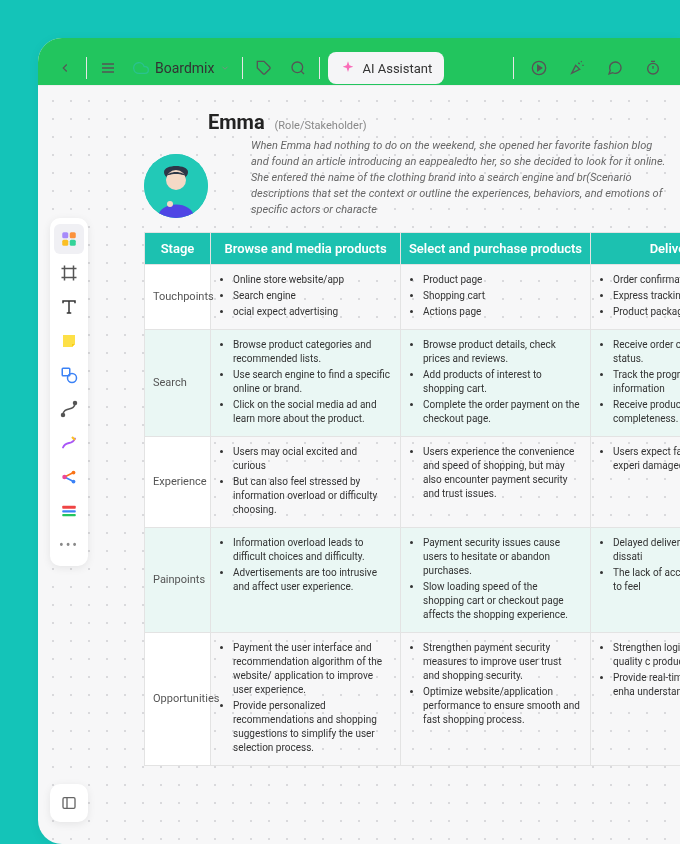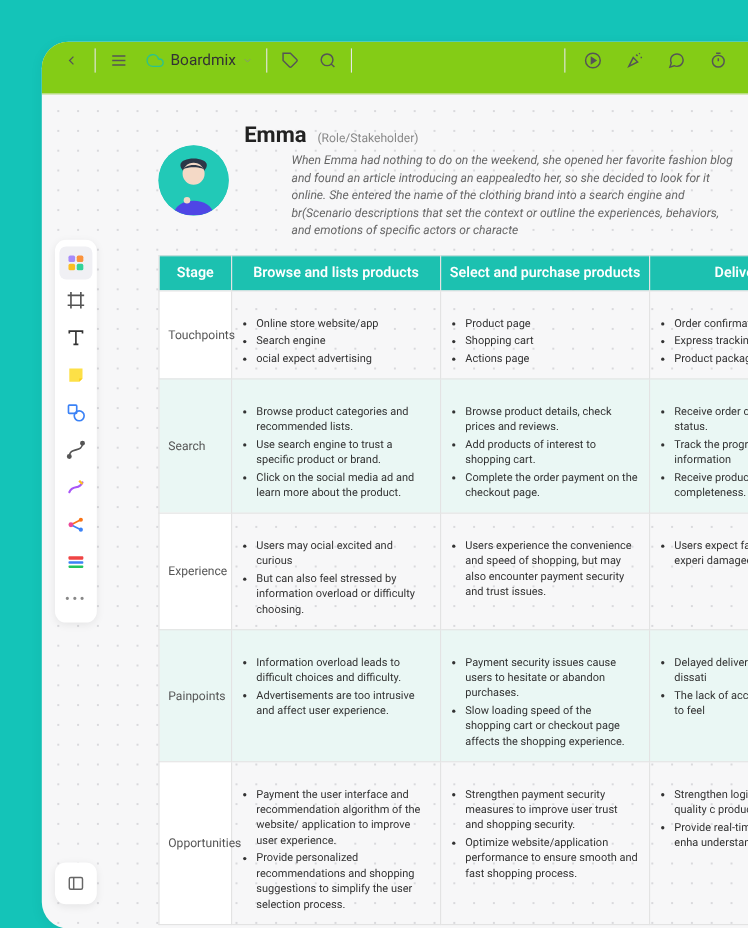--- a/index.html
+++ b/index.html
@@ -17,23 +17,23 @@
       left: 38px;
       right: 0;
       bottom: 0;
       background: #f7f7f8;
       border-radius: 24px 0 0 24px;
       overflow: hidden;
       box-shadow: 0 2px 12px rgba(0,0,0,0.05);
     }
     .topbar {
       height: 48px;
-      background: #84cc16;
+      background: #22c55e;
       display: flex;
-      align-items: flex-start;
+      align-items: flex-end;
       padding: 0 10px;
       gap: 4px;
       border-bottom: 1px solid #eee;
       position: relative;
     }
     .topbar-left { display: flex; align-items: center; gap: 0; }
     .topbar-right { display: flex; align-items: center; gap: 4px; margin-left: auto; }
     .tbtn {
       width: 34px; height: 34px;
       display: flex; align-items: center; justify-content: center;
@@ -97,21 +97,21 @@
     }
     .side-item.active { background: #f0f0f4; }
     .side-more { letter-spacing: 2px; color: #888; font-size: 14px; }
 
     .content {
       position: absolute;
       left: 106px; top: 24px; right: 0;
       padding-right: 0;
     }
     .persona {
-      display: flex; gap: 14px; align-items: center;
+      display: flex; align-items: flex-end;
     }
     .avatar {
       width: 64px; height: 64px; border-radius: 50%;
       background: #1fc6b4;
       position: relative;
       flex-shrink: 0;
       overflow: hidden;
     }
     .avatar svg { width: 100%; height: 100%; }
     .persona-text { flex: 1; padding-right: 12px; }
@@ -149,21 +149,21 @@
       padding: 8px;
       width: 66px;
       font-size: 11px;
       vertical-align: middle;
     }
     .jmap tbody tr:nth-child(even) td,
     .jmap tbody tr:nth-child(even) th { background: #eaf7f4; }
     .jmap tbody td {
       padding: 8px 10px 8px 4px;
     }
-    .jmap ul { list-style: disc; padding-left: 18px; margin-top: 15px; }
+    .jmap ul { list-style: disc; padding-left: 18px; }
     .jmap li { margin-bottom: 2px; line-height: 1.4; }
     .col-stage { width: 66px; }
     .col-phase { width: 190px; }
 
     svg { display: block; }
   </style>
 </head>
 <body>
 
 <div class="app-window">
@@ -199,20 +199,35 @@
             <line x1="7" y1="7" x2="7.01" y2="7"></line>
           </svg>
       </div>
       <div class="tbtn">
         <svg width="16" height="16" viewBox="0 0 24 24" fill="none" stroke="#555" stroke-width="2">
             <circle cx="11" cy="11" r="8"></circle>
             <line x1="21" y1="21" x2="16.65" y2="16.65"></line>
           </svg>
       </div>
       <div class="divider"></div>
+      <div class="ai-pill">
+        <span class="ai-icon">
+          <svg width="16" height="16" viewBox="0 0 24 24">
+              <path d="M12 2 L14 8 L20 10 L14 12 L12 18 L10 12 L4 10 L10 8 Z" fill="url(#g1)"></path>
+              <defs>
+                <linearGradient id="g1" x1="0" y1="0" x2="24" y2="24">
+                  <stop offset="0%" stop-color="#ff6db5"></stop>
+                  <stop offset="50%" stop-color="#7b61ff"></stop>
+                  <stop offset="100%" stop-color="#3ad1e0"></stop>
+                </linearGradient>
+              </defs>
+            </svg>
+        </span>
+        <span>AI Assistant</span>
+      </div>
     </div>
 
     <div class="topbar-right">
       <div class="divider"></div>
       <div class="tbtn">
         <svg width="16" height="16" viewBox="0 0 24 24" fill="none" stroke="#555" stroke-width="2">
             <circle cx="12" cy="12" r="10"></circle>
             <polygon points="10 8 16 12 10 16 10 8" fill="#555"></polygon>
           </svg>
       </div>
@@ -338,21 +353,21 @@
       <table class="jmap">
         <colgroup>
           <col class="col-stage">
           <col class="col-phase">
           <col class="col-phase">
           <col class="col-phase">
         </colgroup>
         <thead>
           <tr>
             <th>Stage</th>
-            <th>Browse and lists products</th>
+            <th>Browse and media products</th>
             <th>Select and purchase products</th>
             <th>Delivery and</th>
           </tr>
         </thead>
         <tbody id="jmap-body">
         <tr>
               <th>Touchpoints</th>
               <td>
                 <ul>
                   <li>Online store website/app</li>
@@ -373,21 +388,21 @@
                   <li>Express tracking inf</li>
                   <li>Product packaging</li>
                 </ul>
               </td>
             </tr>
             <tr>
               <th>Search</th>
               <td>
                 <ul>
                   <li>Browse product categories and recommended lists.</li>
-                  <li>Use search engine to trust a specific product or brand.</li>
+                  <li>Use search engine to find a specific online or brand.</li>
                   <li>Click on the social media ad and learn more about the product.</li>
                 </ul>
               </td>
               <td>
                 <ul>
                   <li>Browse product details, check prices and reviews.</li>
                   <li>Add products of interest to shopping cart.</li>
                   <li>Complete the order payment on the checkout page.</li>
                 </ul>
               </td>

